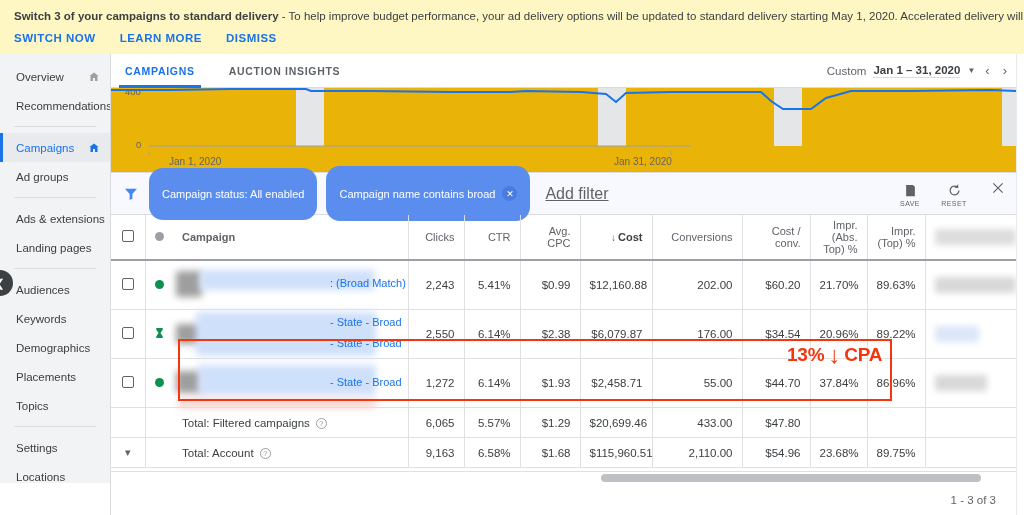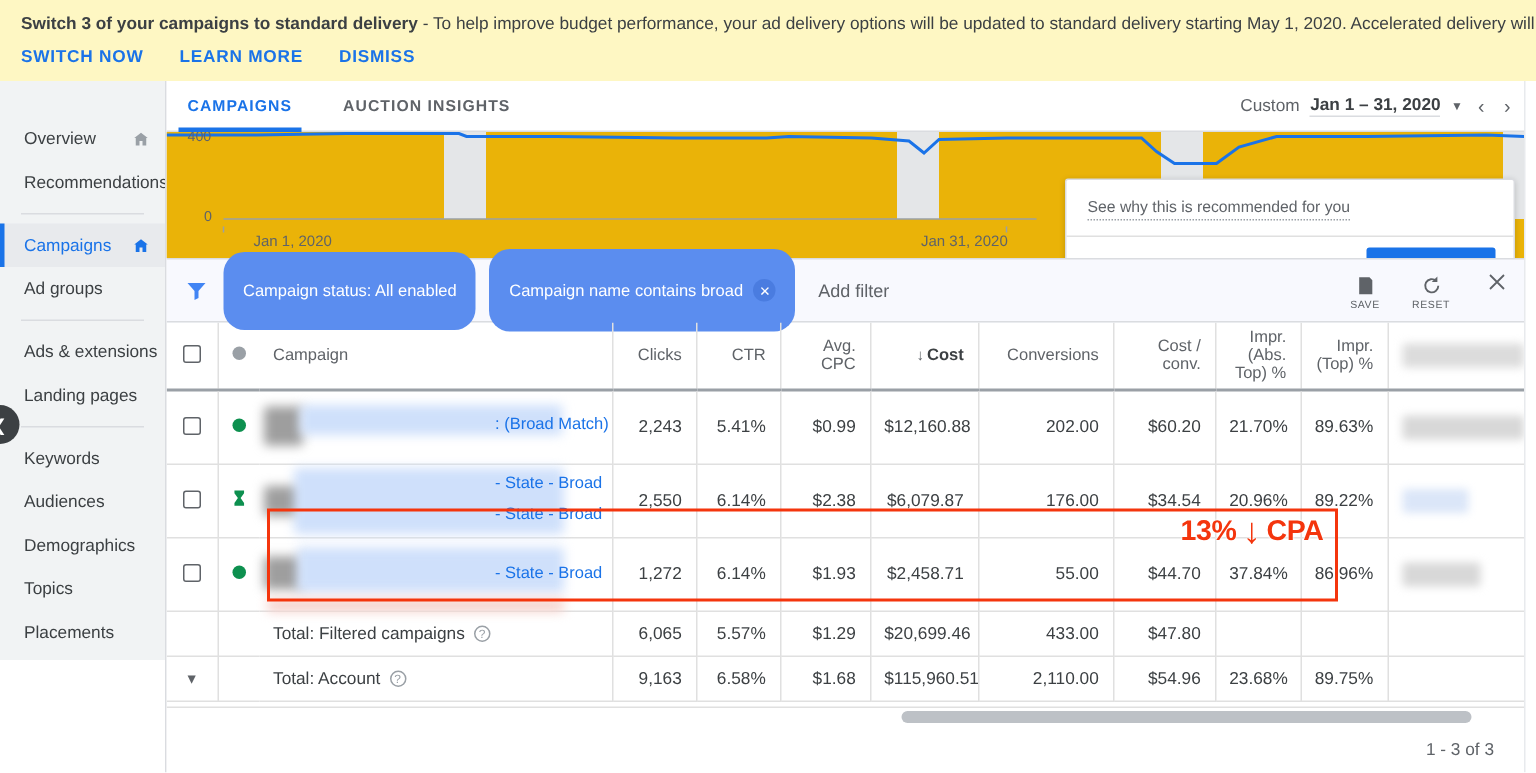--- a/index.html
+++ b/index.html
@@ -14,22 +14,22 @@
   
   .banner { position:absolute; left:0; top:0; width:1024px; height:54px;
             background:#fef7c3; padding:9px 14px 0 14px; }
   .banner-text { font-size:11.5px; color:#3c4043; line-height:1.25; white-space:nowrap; }
   .banner-text b { font-weight:700; }
   .banner-actions { margin-top:9px; display:flex; gap:24px; }
   .banner-link { color:#1a73e8; font-size:11.5px; font-weight:600; letter-spacing:.5px;
                  cursor:pointer; }
 
   
-  .sidebar { position:absolute; left:0; top:54px; width:110px; height:386px;
-             background:#f1f3f4; padding-top:24px; overflow:hidden; }
+  .sidebar { position:absolute; left:0; top:54px; width:110px; height:429px;
+             background:#f1f3f4; padding-top:8px; overflow:hidden; }
   .nav-item { height:29px; display:flex; align-items:center; justify-content:space-between;
               padding:0 10px 0 16px; font-size:11.5px; color:#3c4043; cursor:pointer;
               white-space:nowrap; }
   .nav-item.active { background:#e8eaed; color:#1a73e8; font-weight:500;
                      border-left:3px solid #1a73e8; padding-left:13px; }
   .nav-sep { height:1px; background:#dadce0; margin:6px 14px; }
   .home-ic { width:12px; height:12px; flex:none; }
   .collapse-handle { position:absolute; left:-13px; top:216px; width:26px; height:26px;
                      border-radius:50%; background:#3c4043; color:#fff;
                      display:flex; align-items:center; justify-content:center;
@@ -80,21 +80,21 @@
   .filterbar { height:43px; background:#f8f9fe; border-top:1px solid #dadce0;
                border-bottom:1px solid #dadce0; display:flex; align-items:center;
                padding:0 12px; position:relative; }
   .funnel { width:16px; height:16px; margin-right:10px; flex:none; }
   .chip { background:#5b8def; color:#fff; font-size:11px; border-radius:14px;
           padding:20px 13px; margin-right:9px; white-space:nowrap; cursor:pointer;
           display:flex; align-items:center; gap:7px; }
   .chip-x { width:15px; height:15px; border-radius:50%; background:#4a7ce0;
             display:flex; align-items:center; justify-content:center; font-size:9px;
             cursor:pointer; }
-  .addfilter { font-size:12px; color:#5f6368; margin-left:6px; cursor:pointer; }
+  .addfilter { font-size:16px; color:#5f6368; margin-left:6px; cursor:pointer;text-decoration:underline; }
   .fb-tools { margin-left:auto; display:flex; align-items:flex-end; gap:16px;
               padding-bottom:1px; }
   .tool { display:flex; flex-direction:column; align-items:center; cursor:pointer;
           width:28px; }
   .tool-lbl { font-size:7px; color:#5f6368; letter-spacing:.4px; margin-top:2px; }
   .tool svg { display:block; }
 
   
   .tablewrap { position:relative; height:256px; overflow:hidden; }
   table { border-collapse:collapse; width:914px; table-layout:fixed; }
@@ -191,33 +191,33 @@
     </div>
     <div class="nav-sep"></div>
     <div class="nav-item">
       <span>Ads &amp; extensions</span>
     </div>
     <div class="nav-item">
       <span>Landing pages</span>
     </div>
     <div class="nav-sep"></div>
     <div class="nav-item">
+      <span>Audiences</span>
+    </div>
+    <div class="nav-item">
       <span>Keywords</span>
     </div>
     <div class="nav-item">
-      <span>Audiences</span>
-    </div>
-    <div class="nav-item">
       <span>Demographics</span>
     </div>
     <div class="nav-item">
+      <span>Placements</span>
+    </div>
+    <div class="nav-item">
       <span>Topics</span>
-    </div>
-    <div class="nav-item">
-      <span>Placements</span>
     </div>
     <div class="nav-sep"></div>
     <div class="nav-item">
       <span>Settings</span>
     </div>
     <div class="nav-item">
       <span>Locations</span>
     </div>
     <div class="nav-item">
       <span>Ad schedule</span>
@@ -257,27 +257,20 @@
                  L495 6 L505 14 L515 5 L560 4 L600 4 L650 4 L660 13 L672 21 L700 21
                  L715 10 L740 3 L800 3 L880 2 L905 3 L914 3" fill="none" stroke="#1a73e8" stroke-width="2"></path>
         <line x1="38" y1="63" x2="38" y2="67" stroke="#9aa0a6"></line>
         <line x1="560" y1="63" x2="560" y2="67" stroke="#9aa0a6"></line>
       </svg>
       <div class="ytick" style="left:14px; top:-2px;">400</div>
       <div class="ytick" style="left:25px; top:51px;">0</div>
       <div class="xtick" style="left:58px;">Jan 1, 2020</div>
       <div class="xtick" style="left:503px;text-align:right;">Jan 31, 2020</div>
 
-      <div class="reccard">
-        <div class="rec-why">See why this is recommended for you</div>
-        <div class="rec-actions">
-          <span class="rec-view">VIEW 3 RECOMMENDATIONS</span>
-          <button class="rec-apply">APPLY ALL</button>
-        </div>
-      </div>
     </div>
 
     <div class="filterbar">
       <svg class="funnel" viewBox="0 0 24 24">
         <path fill="#4285f4" d="M3 4h18l-7 8v7l-4 2v-9z"></path>
       </svg>
       <div class="chip">
         <span>Campaign status: All enabled</span>
       </div>
       <div class="chip">
@@ -325,21 +318,21 @@
             <col class="c-tail">
         </colgroup>
         <thead>
           <tr>
             <th class="c-check">
               <span class="chk"></span>
             </th>
             <th class="c-status">
               <span class="hdr-dot"></span>
             </th>
-            <th style="text-align:left;">
+            <th style="text-align:left;font-weight:bold;">
               <span>Campaign</span>
             </th>
             <th class="num" style="overflow:hidden;">
               <span style="display:block; margin-left:-9px;">Clicks</span>
             </th>
             <th class="num">
               <span>CTR</span>
             </th>
             <th class="num">
               <span>Avg. CPC</span>

